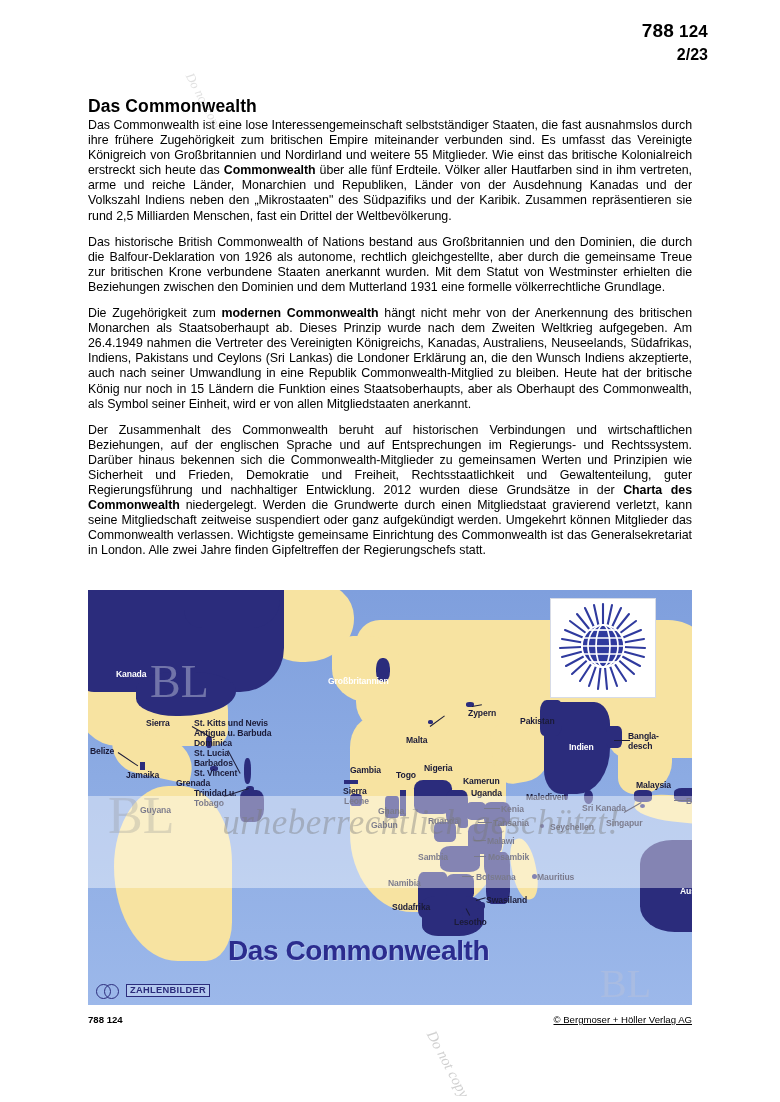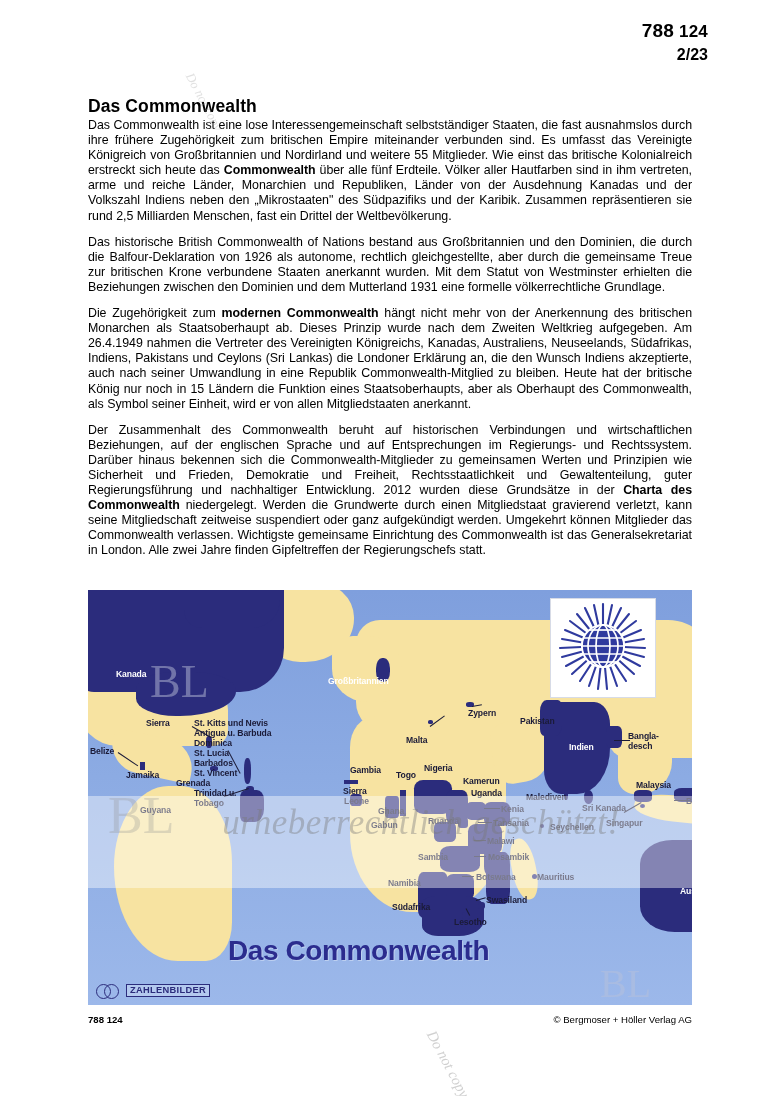--- a/index.html
+++ b/index.html
@@ -143,21 +143,21 @@
   .footer {
     position: absolute;
     left: 88px;
     top: 1014px;
     width: 604px;
     display: flex;
     justify-content: space-between;
     font-size: 9.6px;
     font-weight: bold;
   }
-  .footer .right { font-weight: normal; font-size: 9.6px; }
+  .footer .right { font-weight: normal; font-size: 9.6px; text-decoration: underline; }
 
   
   .wm-band {
     position: absolute;
     left: 0; top: 796px;
     width: 780px; height: 92px;
     background: rgba(255,255,255,.42);
     pointer-events: none;
   }
   .wm-text {

